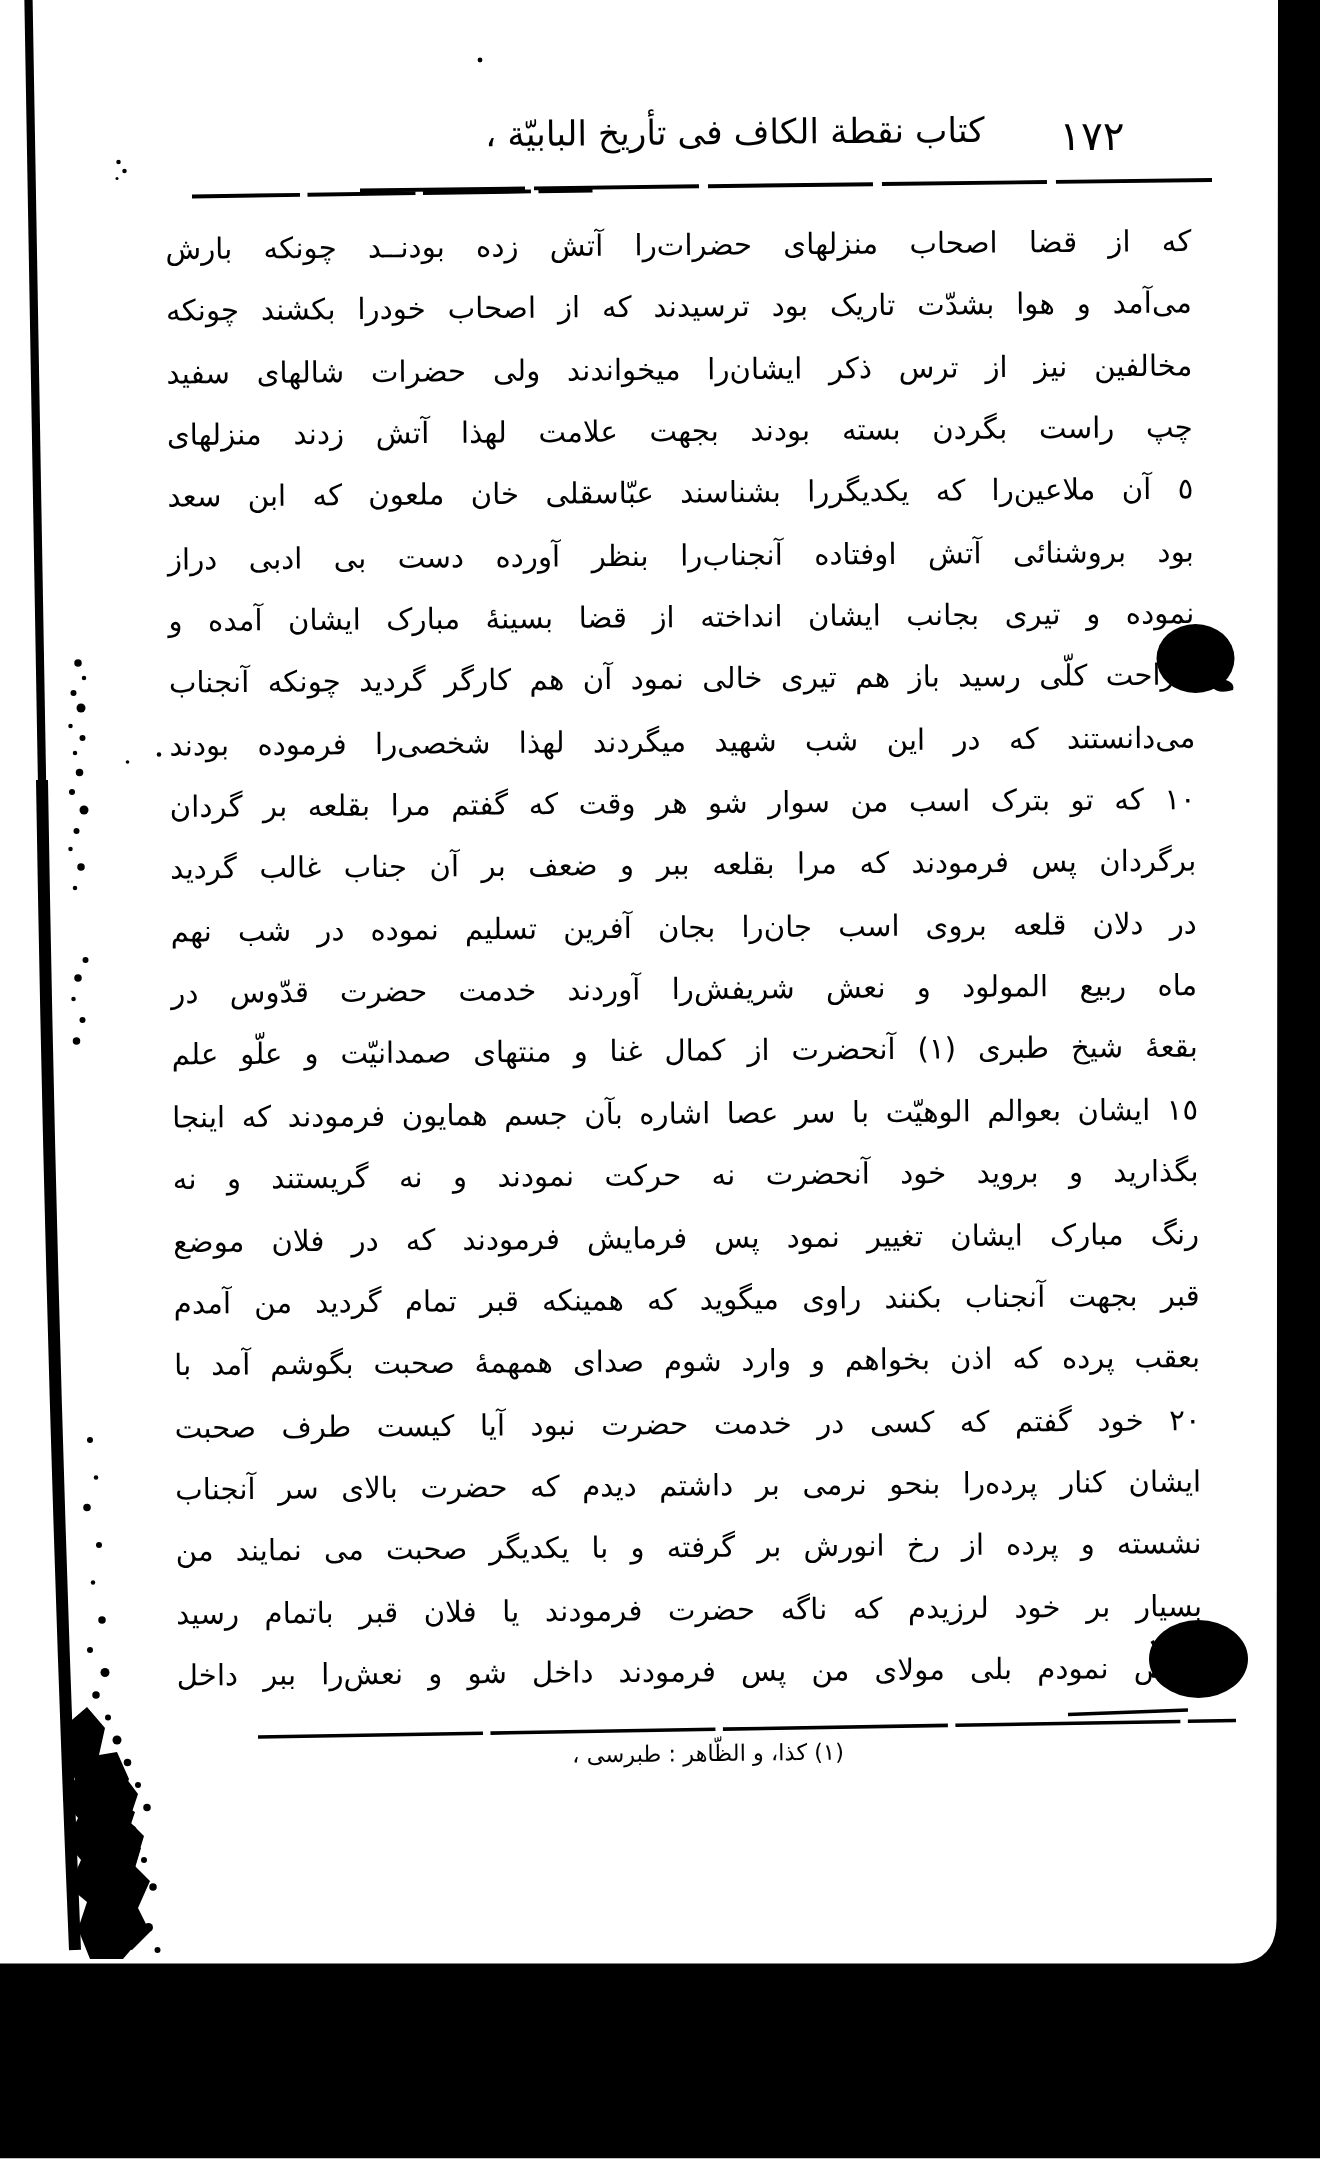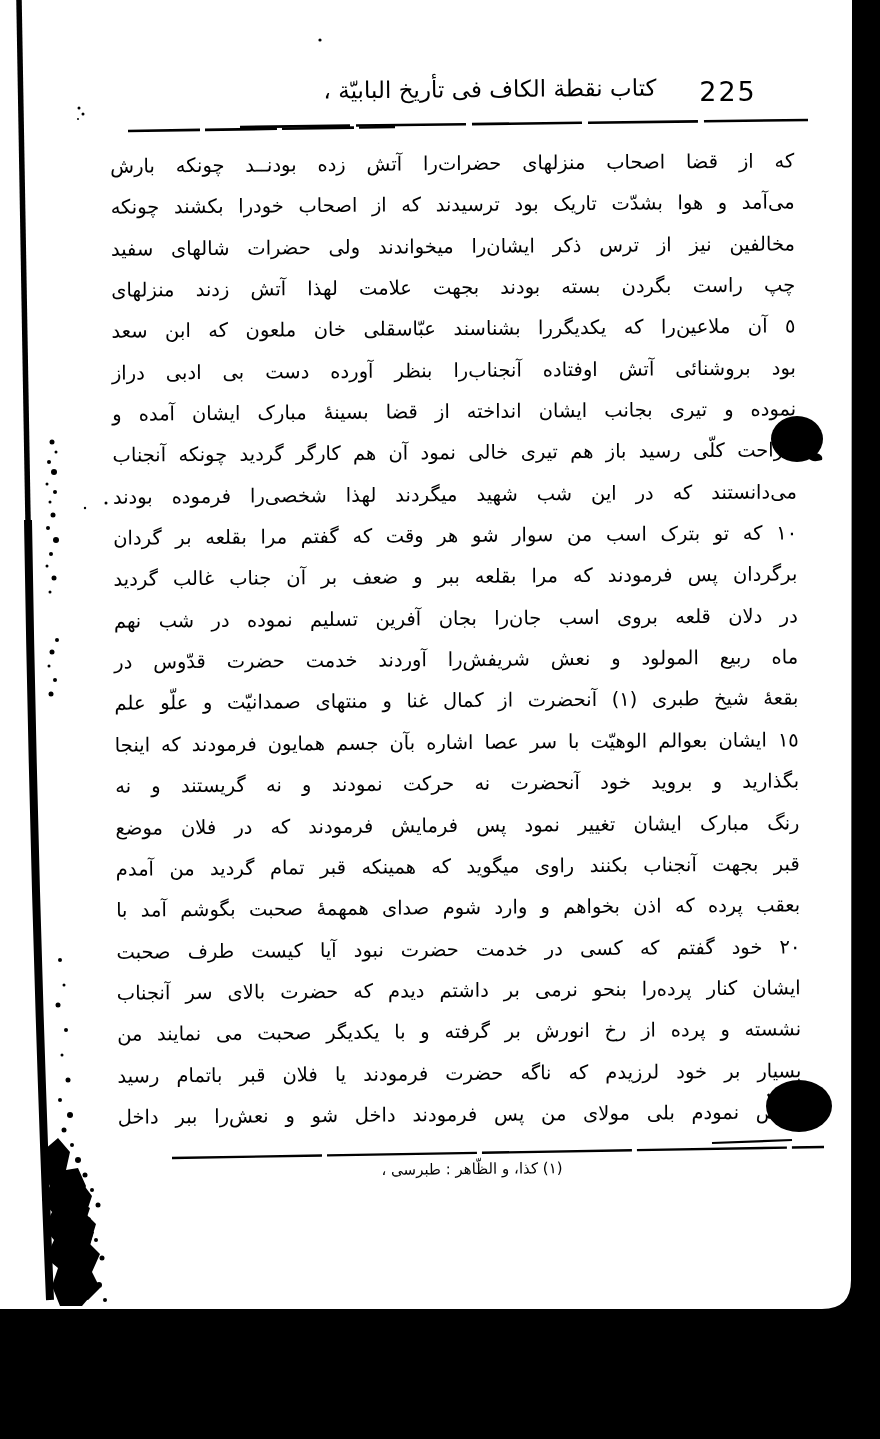--- a/index.html
+++ b/index.html
@@ -35,21 +35,21 @@
   svg.artifacts{
     position:absolute;left:0;top:0;width:880px;height:1439px;
     pointer-events:none;z-index:5;
   }
 </style>
 </head>
 <body>
 
 <div class="page">
 
-  <div class="header-num">225</div>
+  <div class="header-num">١٧٢</div>
 
   <div class="header-title">کتاب نقطة الکاف فی تأریخ البابیّة ،</div>
 
   <div class="text-block">
     <div class="tl">که از قضا اصحاب منزلهای حضرات‌را آتش زده بودنــد چونکه بارش</div>
     <div class="tl">می‌آمد و هوا بشدّت تاریک بود ترسیدند که از اصحاب خودرا بکشند چونکه</div>
     <div class="tl">مخالفین نیز از ترس ذکر ایشان‌را میخواندند ولی حضرات شالهای سفید</div>
     <div class="tl">چپ راست بگردن بسته بودند بجهت علامت لهذا آتش زدند منزلهای</div>
     <div class="tl">٥ آن ملاعین‌را که یکدیگررا بشناسند عبّاسقلی خان ملعون که ابن سعد</div>
     <div class="tl">بود بروشنائی آتش اوفتاده آنجناب‌را بنظر آورده دست بی ادبی دراز</div>

